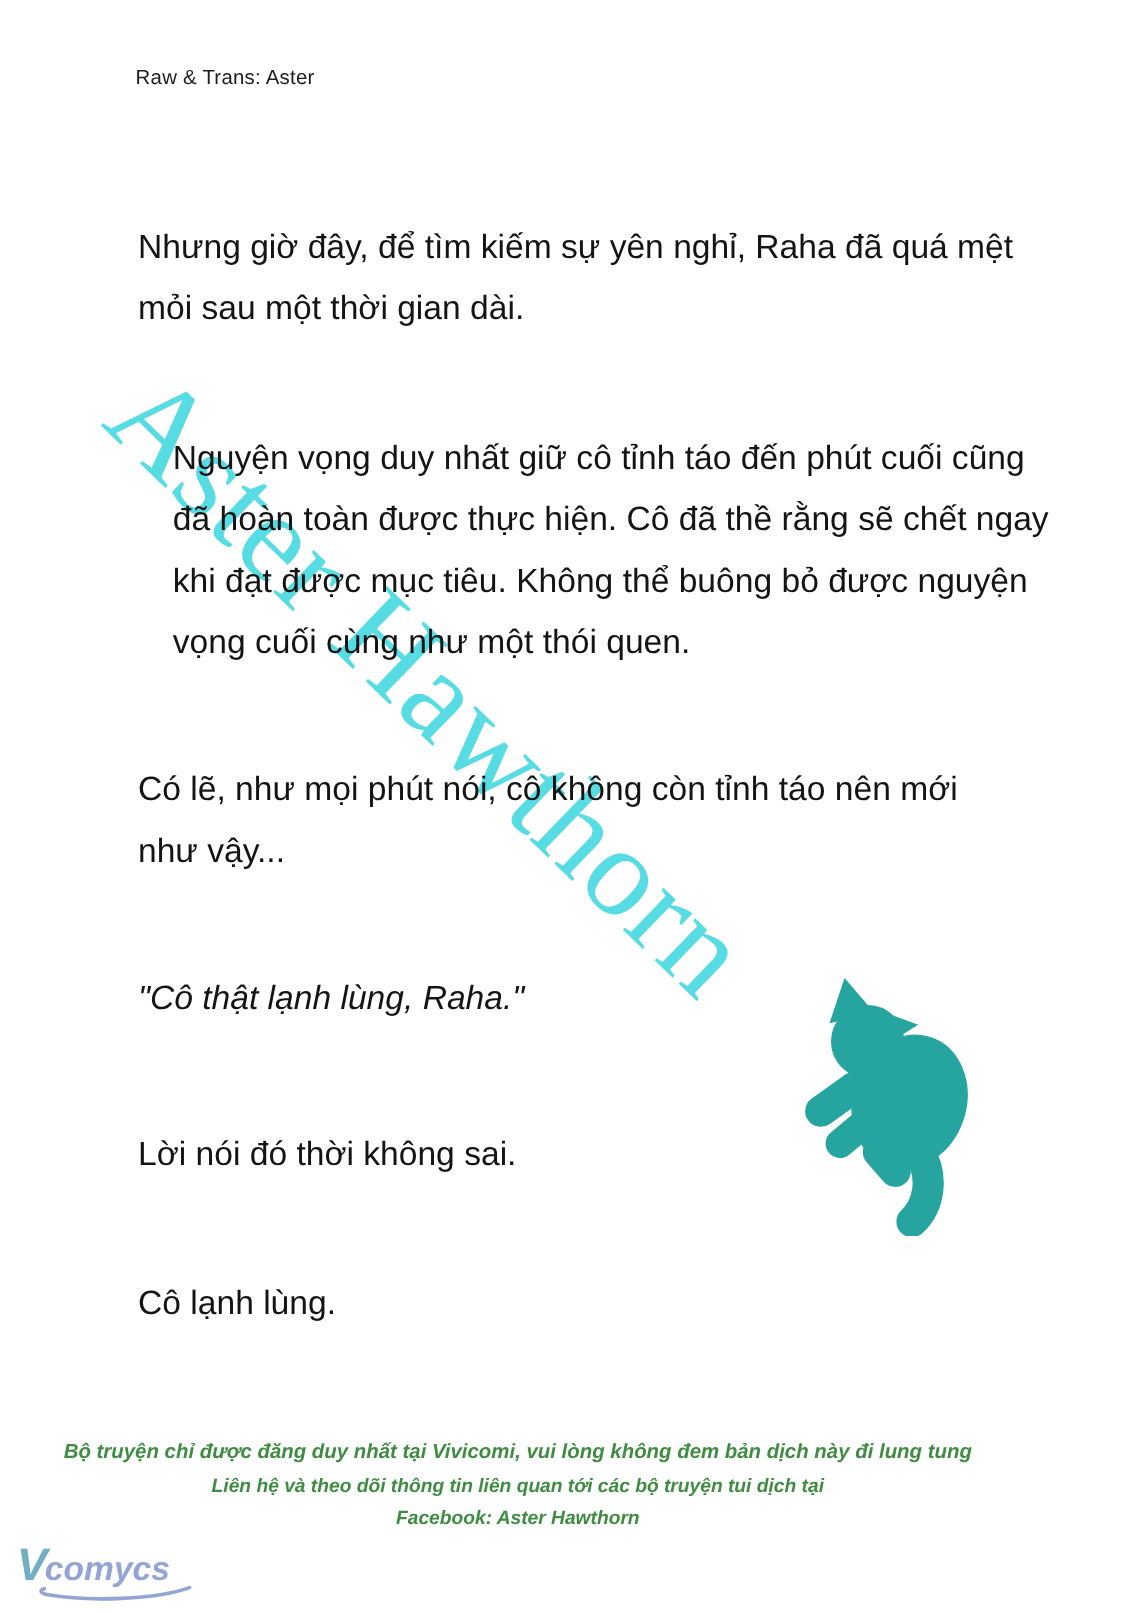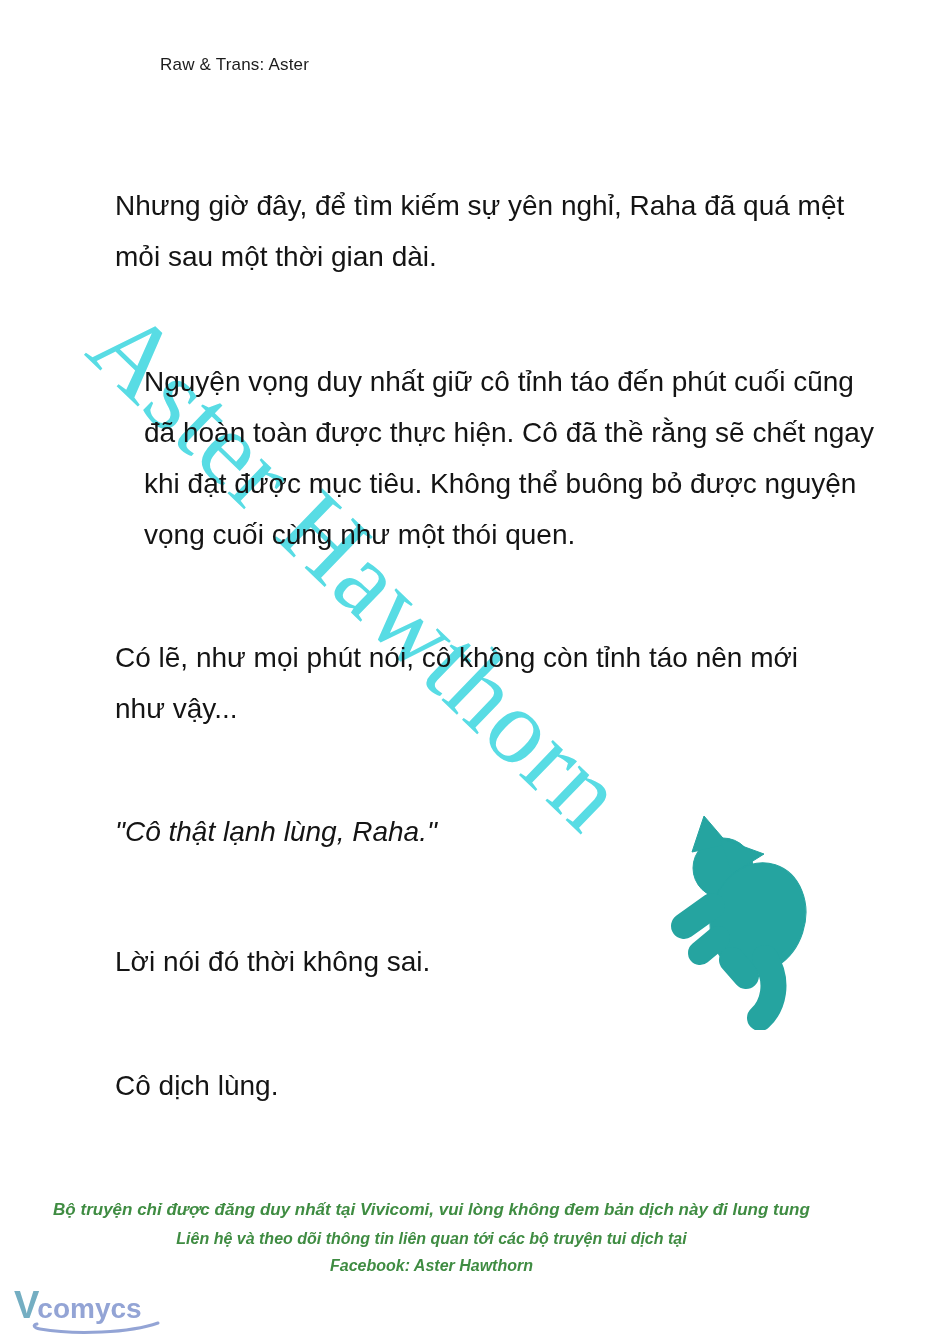--- a/index.html
+++ b/index.html
@@ -10,21 +10,20 @@
     overflow:hidden;
     font-family:"Liberation Serif", serif;
   }
   .page{position:absolute;inset:0;background:#ffffff;}
 
   .header-credit{
     position:absolute;left:113px;top:55px;
     font-family:"Liberation Sans", sans-serif;
     font-size:17px;color:#1c1c1c;letter-spacing:0.2px;
     z-index:3;
-    margin-left:47px;
   }
 
   .watermark{
     position:absolute;left:150px;top:285px;
     font-family:"Liberation Serif", serif;
     font-size:106px;
     color:var(--watermark,#58dce4);
     transform:rotate(44deg);
     transform-origin:0 0;
     white-space:nowrap;
@@ -60,21 +59,21 @@
     color:var(--footer_green,#3f8c42);
     z-index:3;
   }
   .footer .f1{font-size:17px;margin:0 0 10px 0;}
   .footer .f2{font-size:16px;margin:0 0 9px 0;}
   .footer .f3{font-size:16px;margin:0;}
 
   .logo{
     position:absolute;left:14px;top:1284px;
     font-family:"Liberation Sans", sans-serif;
-    font-weight:bold;
+    font-style:italic;font-weight:bold;
     z-index:3;
     white-space:nowrap;
   }
   .logo .v{
     font-size:38px;color:var(--logo_v,#74aec2);
     letter-spacing:-2px;
   }
   .logo .rest{
     font-size:28px;color:var(--logo_blue,#93a4d5);
     letter-spacing:0px;
@@ -92,21 +91,21 @@
 
   <div class="header-credit">Raw &amp; Trans: Aster</div>
 
   <div class="watermark">Aster Hawthorn</div>
 
   <div class="para p1">Nhưng giờ đây, để tìm kiếm sự yên nghỉ, Raha đã quá mệt mỏi sau một thời gian dài.</div>
   <div class="para p2">Nguyện vọng duy nhất giữ cô tỉnh táo đến phút cuối cũng đã hoàn toàn được thực hiện. Cô đã thề rằng sẽ chết ngay khi đạt được mục tiêu. Không thể buông bỏ được nguyện vọng cuối cùng như một thói quen.</div>
   <div class="para p3">Có lẽ, như mọi phút nói, cô không còn tỉnh táo nên mới như vậy...</div>
   <div class="para p4">"Cô thật lạnh lùng, Raha."</div>
   <div class="para p5">Lời nói đó thời không sai.</div>
-  <div class="para p6">Cô dịch lùng.</div>
+  <div class="para p6">Cô lạnh lùng.</div>
 
   <div class="cat">
     <svg width="180" height="220" viewBox="0 0 180 220" xmlns="http://www.w3.org/2000/svg">
       <g fill="currentColor" stroke="currentColor">
 
         <circle cx="63" cy="58" r="30"></circle>
 
         <polygon points="44,6 68,34 32,42"></polygon>
 
         <polygon points="104,44 60,28 72,64"></polygon>

